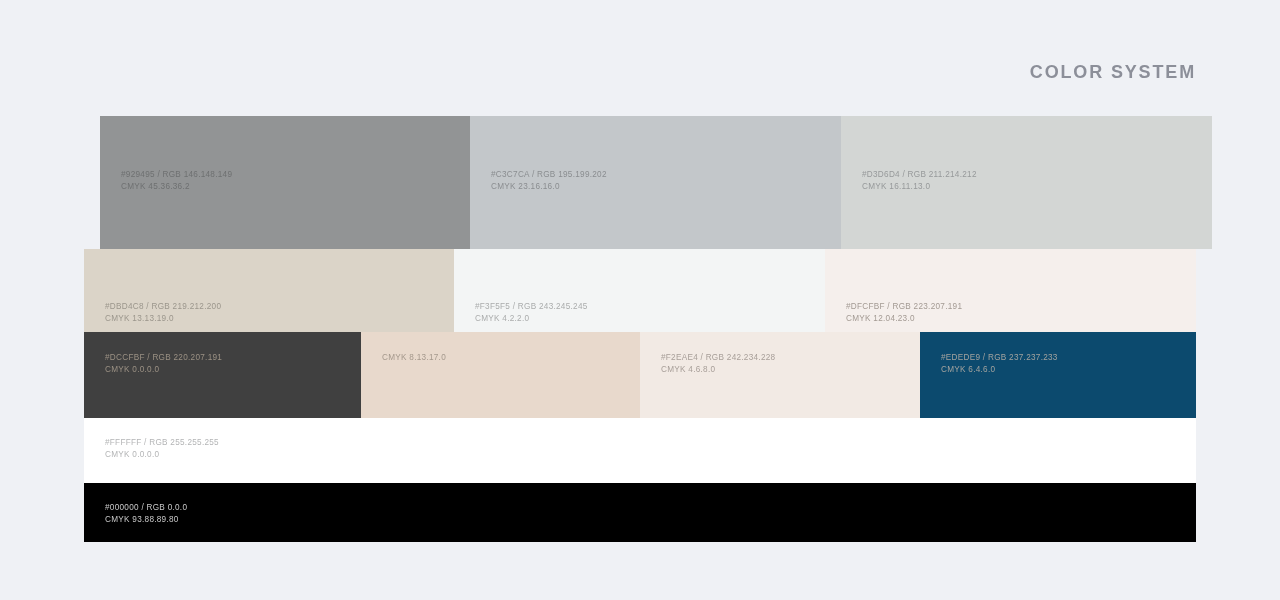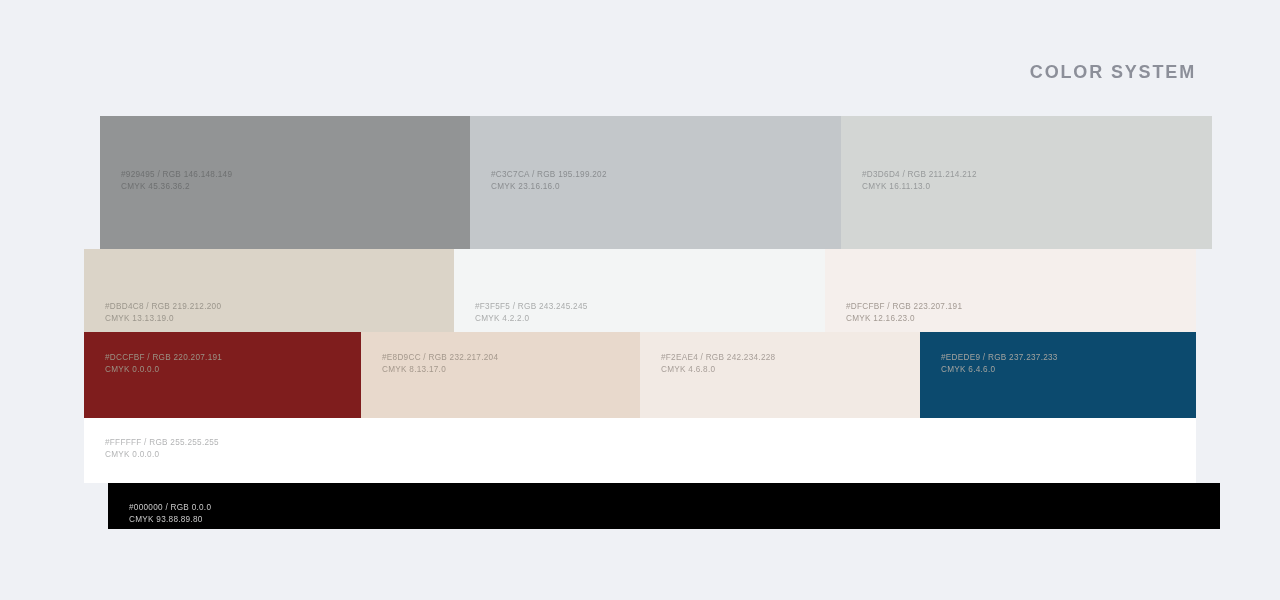--- a/index.html
+++ b/index.html
@@ -123,34 +123,33 @@
         </div>
         <div class="swatch" style="width: 371px; height: 83px; background: rgb(243, 245, 245);">
           <div class="swatch-labels">
             <div class="swatch-line" style="color: rgb(170, 172, 172);">#F3F5F5 / RGB 243.245.245</div>
             <div class="swatch-line" style="color: rgb(170, 172, 172);">CMYK 4.2.2.0</div>
           </div>
         </div>
         <div class="swatch" style="width: 371px; height: 83px; background: rgb(245, 239, 236);">
           <div class="swatch-labels">
             <div class="swatch-line" style="color: rgb(163, 154, 147);">#DFCFBF / RGB 223.207.191</div>
-            <div class="swatch-line" style="color: rgb(163, 154, 147);">CMYK 12.16.23.0</div>
+            <div class="swatch-line" style="color: rgb(163, 154, 147);">CMYK 12.04.23.0</div>
           </div>
         </div>
       </div>
       <div class="swatch-row row-short" style="height: 86px;">
-        <div class="swatch" style="width: 277px; height: 86px; background: #7f1d1d;">
+        <div class="swatch" style="width: 277px; height: 86px; background: #404040;">
           <div class="swatch-labels">
             <div class="swatch-line" style="color: rgb(155, 145, 132);">#DCCFBF / RGB 220.207.191</div>
             <div class="swatch-line" style="color: rgb(155, 145, 132);">CMYK 0.0.0.0</div>
           </div>
         </div>
         <div class="swatch" style="width: 279px; height: 86px; background: rgb(232, 217, 204);">
           <div class="swatch-labels">
-            <div class="swatch-line" style="color: rgb(164, 152, 140);">#E8D9CC / RGB 232.217.204</div>
             <div class="swatch-line" style="color: rgb(164, 152, 140);">CMYK 8.13.17.0</div>
           </div>
         </div>
         <div class="swatch" style="width: 280px; height: 86px; background: rgb(242, 234, 228);">
           <div class="swatch-labels">
             <div class="swatch-line" style="color: rgb(167, 158, 152);">#F2EAE4 / RGB 242.234.228</div>
             <div class="swatch-line" style="color: rgb(167, 158, 152);">CMYK 4.6.8.0</div>
           </div>
         </div>
         <div class="swatch" style="width: 276px; height: 86px; background: #0c4a6e;">
@@ -162,21 +161,21 @@
       </div>
       <div class="swatch-row row-flat" style="height: 65px;">
         <div class="swatch" style="width: 1112px; height: 65px; background: rgb(255, 255, 255);">
           <div class="swatch-labels">
             <div class="swatch-line" style="color: rgb(180, 181, 182);">#FFFFFF / RGB 255.255.255</div>
             <div class="swatch-line" style="color: rgb(180, 181, 182);">CMYK 0.0.0.0</div>
           </div>
         </div>
       </div>
       <div class="swatch-row row-flat" style="height: 63px;">
-        <div class="swatch" style="width: 1112px; height: 46px; background: rgb(0, 0, 0); margin-left: 24px;">
+        <div class="swatch" style="width: 1112px; height: 59px; background: rgb(0, 0, 0);">
           <div class="swatch-labels">
             <div class="swatch-line" style="color: rgb(201, 201, 201);">#000000 / RGB 0.0.0</div>
             <div class="swatch-line" style="color: rgb(201, 201, 201);">CMYK 93.88.89.80</div>
           </div>
         </div>
       </div>
     </div>
 
 </div>
 

